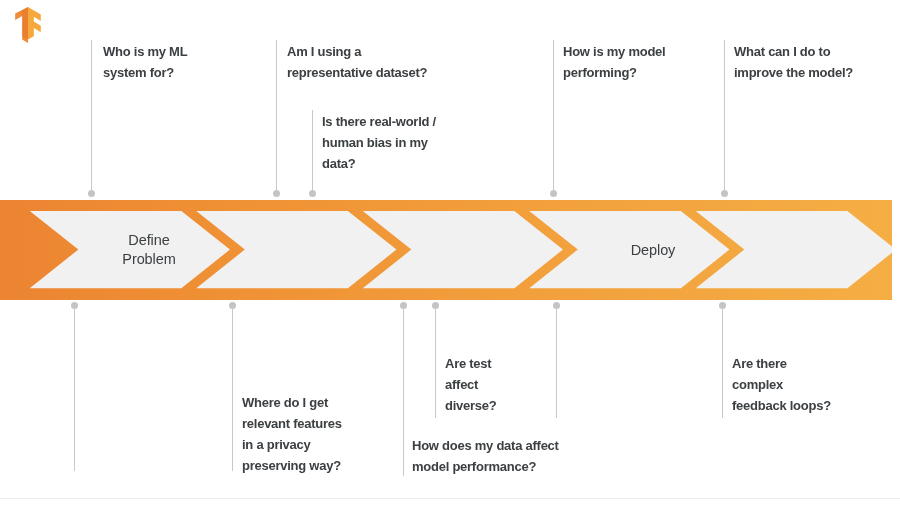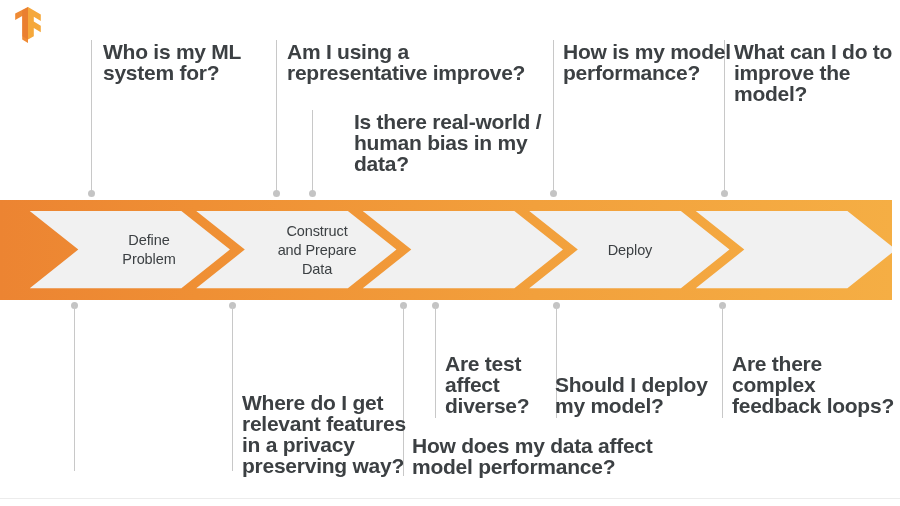--- a/index.html
+++ b/index.html
@@ -83,21 +83,21 @@
     height: 7px;
     border-radius: 50%;
     background: #c4c4c4;
     margin-left: -3px;
   }
 
   
   .callout {
     position: absolute;
     color: #3c4043;
-    font-size: 21px;
+    font-size: 13px;
     line-height: 21px;
     font-weight: bold;
     font-family: "Liberation Sans", sans-serif;
     letter-spacing: -0.25px;
     white-space: pre-line;
   }
 </style>
 </head>
 <body>
 
@@ -120,26 +120,26 @@
 
   <div class="connector" style="left:553px; top:40px; height:153px;"></div>
   <div class="connector-dot" style="left:553px; top:190px;"></div>
 
   <div class="connector" style="left:724px; top:40px; height:153px;"></div>
   <div class="connector-dot" style="left:724px; top:190px;"></div>
 
   <div class="callout" style="left:103px; top:41px; width:180px;">Who is my ML
 system for?</div>
   <div class="callout" style="left:287px; top:41px; width:250px;">Am I using a
-representative improve?</div>
-  <div class="callout" style="left:322px; top:111px; width:220px;margin-left:32px;">Is there real-world /
+representative dataset?</div>
+  <div class="callout" style="left:322px; top:111px; width:220px;">Is there real-world /
 human bias in my
 data?</div>
   <div class="callout" style="left:563px; top:41px; width:175px;">How is my model
-performance?</div>
+performing?</div>
   <div class="callout" style="left:734px; top:41px; width:185px;">What can I do to
 improve the model?</div>
 
   <div id="band">
     <div id="band-bg"></div>
 
     <svg id="band-svg" viewBox="0 0 900 100" preserveAspectRatio="none" aria-hidden="true">
 
       <polygon points="30,11 183,11 232,50 183,89 30,89 79,50" fill="#f1f1f1"></polygon>
 
@@ -147,24 +147,21 @@
 
       <polygon points="366,11 519,11 568,50 519,89 366,89 415,50" fill="#f1f1f1"></polygon>
 
       <polygon points="534,11 687,11 736,50 687,89 534,89 583,50" fill="#f1f1f1"></polygon>
 
       <polygon points="702,11 855,11 904,50 855,89 702,89 751,50" fill="#f1f1f1"></polygon>
     </svg>
 
     <div class="stage-label" style="left:79px; width:140px;">Define
 Problem</div>
-    <div class="stage-label" style="left:247px; width:140px;">Construct
-and Prepare
-Data</div>
-    <div class="stage-label" style="left:560px; width:140px;">Deploy</div>
+    <div class="stage-label" style="left:583px; width:140px;">Deploy</div>
   </div>
 
   <div class="connector-dot" style="left:74px; top:302px;"></div>
   <div class="connector" style="left:74px; top:306px; height:165px;"></div>
 
   <div class="connector-dot" style="left:232px; top:302px;"></div>
   <div class="connector" style="left:232px; top:306px; height:165px;"></div>
 
   <div class="connector-dot" style="left:403px; top:302px;"></div>
   <div class="connector" style="left:403px; top:306px; height:170px;"></div>
@@ -180,21 +177,19 @@
 
   <div class="callout" style="left:242px; top:392px; width:200px;">Where do I get
 relevant features
 in a privacy
 preserving way?</div>
   <div class="callout" style="left:412px; top:435px; width:260px;">How does my data affect
 model performance?</div>
   <div class="callout" style="left:445px; top:353px; width:120px;">Are test
 affect
 diverse?</div>
-  <div class="callout" style="left:555px; top:374px; width:170px;">Should I deploy
-my model?</div>
   <div class="callout" style="left:732px; top:353px; width:175px;">Are there
 complex
 feedback loops?</div>
 
   <div id="bottom-rule"></div>
 
 </div>
 
 </body></html>

